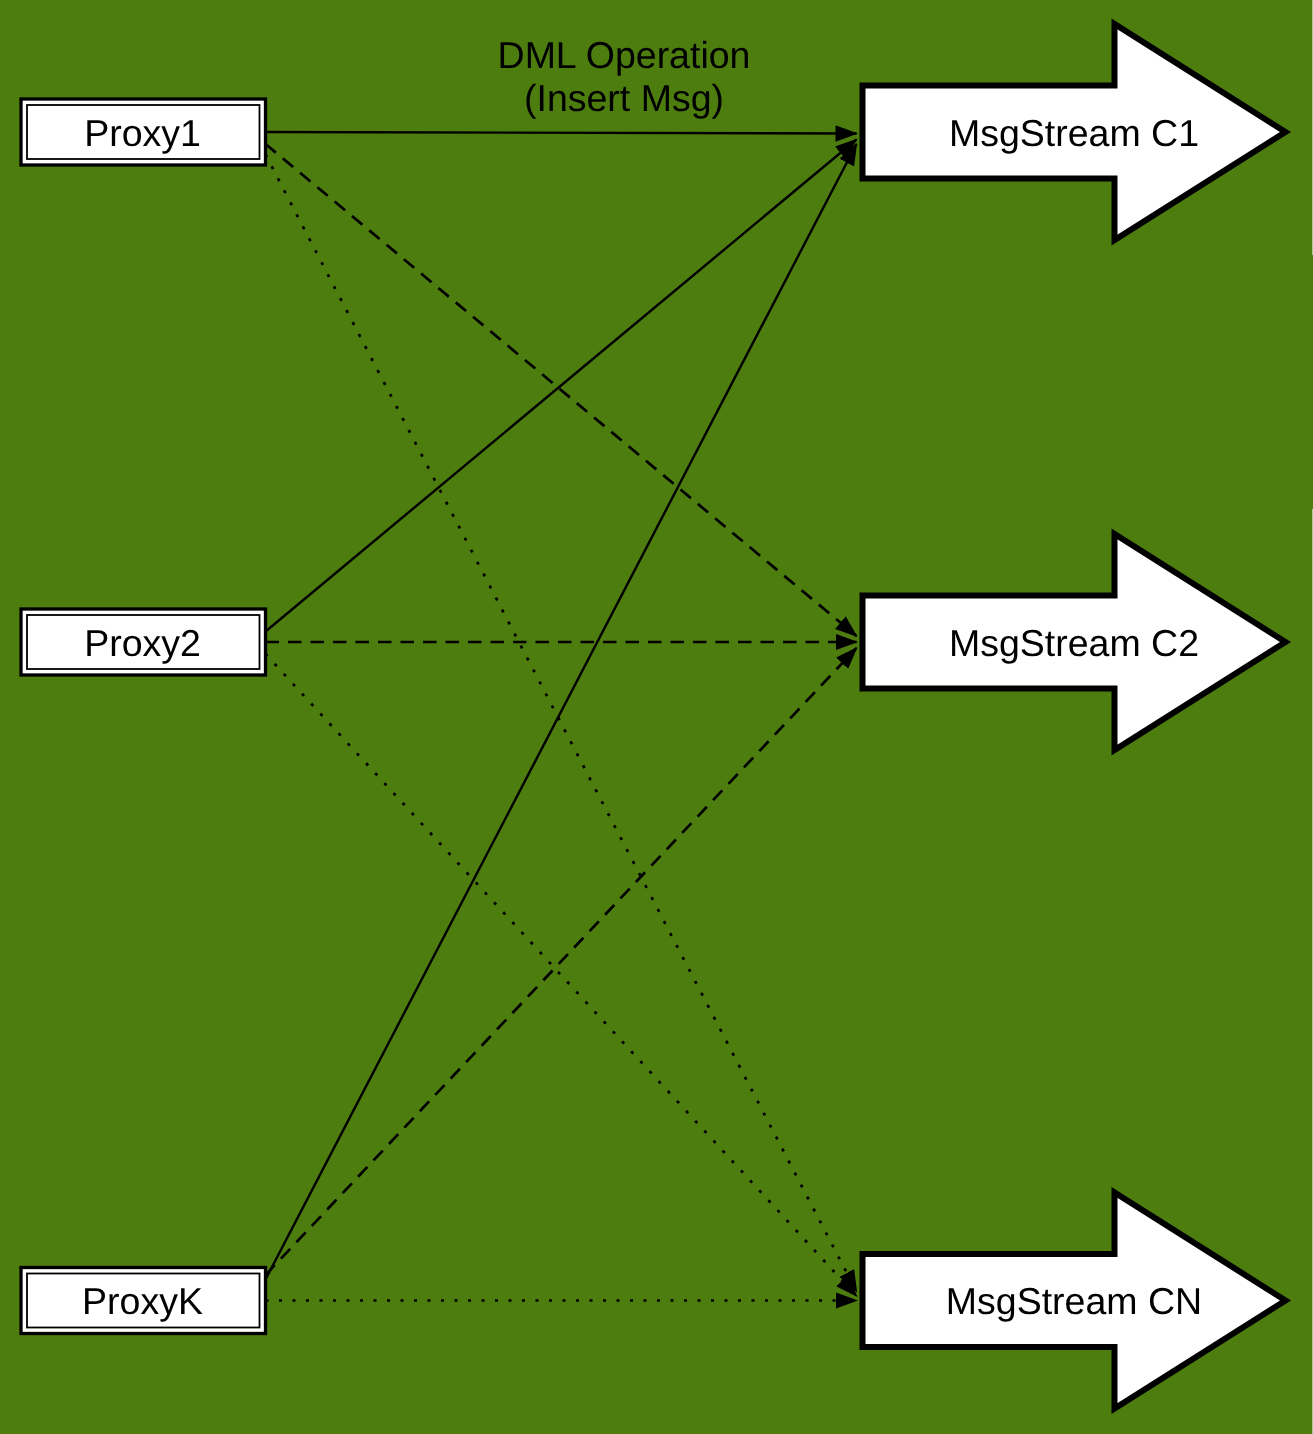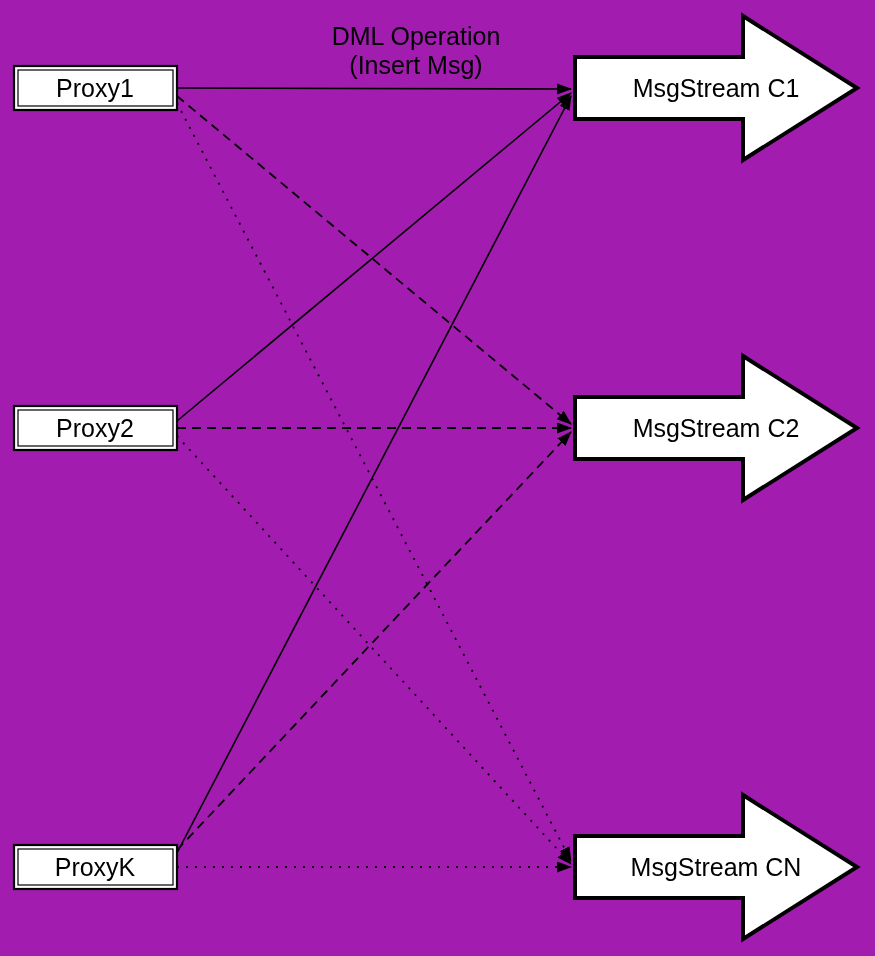--- a/index.html
+++ b/index.html
@@ -4,21 +4,21 @@
 <style>
   html, body {
     margin: 0;
     padding: 0;
     background: #ffffff;
   }
   .canvas {
     position: relative;
     width: 875px;
     height: 956px;
-    background: #a21caf;
+    background: #4d7c0f;
     font-family: "Liberation Sans", sans-serif;
   }
   svg text {
     font-family: "Liberation Sans", sans-serif;
     fill: #000000;
   }
   .node-label, .stream-label {
     font-size: 25px;
   }
   .title-label {

